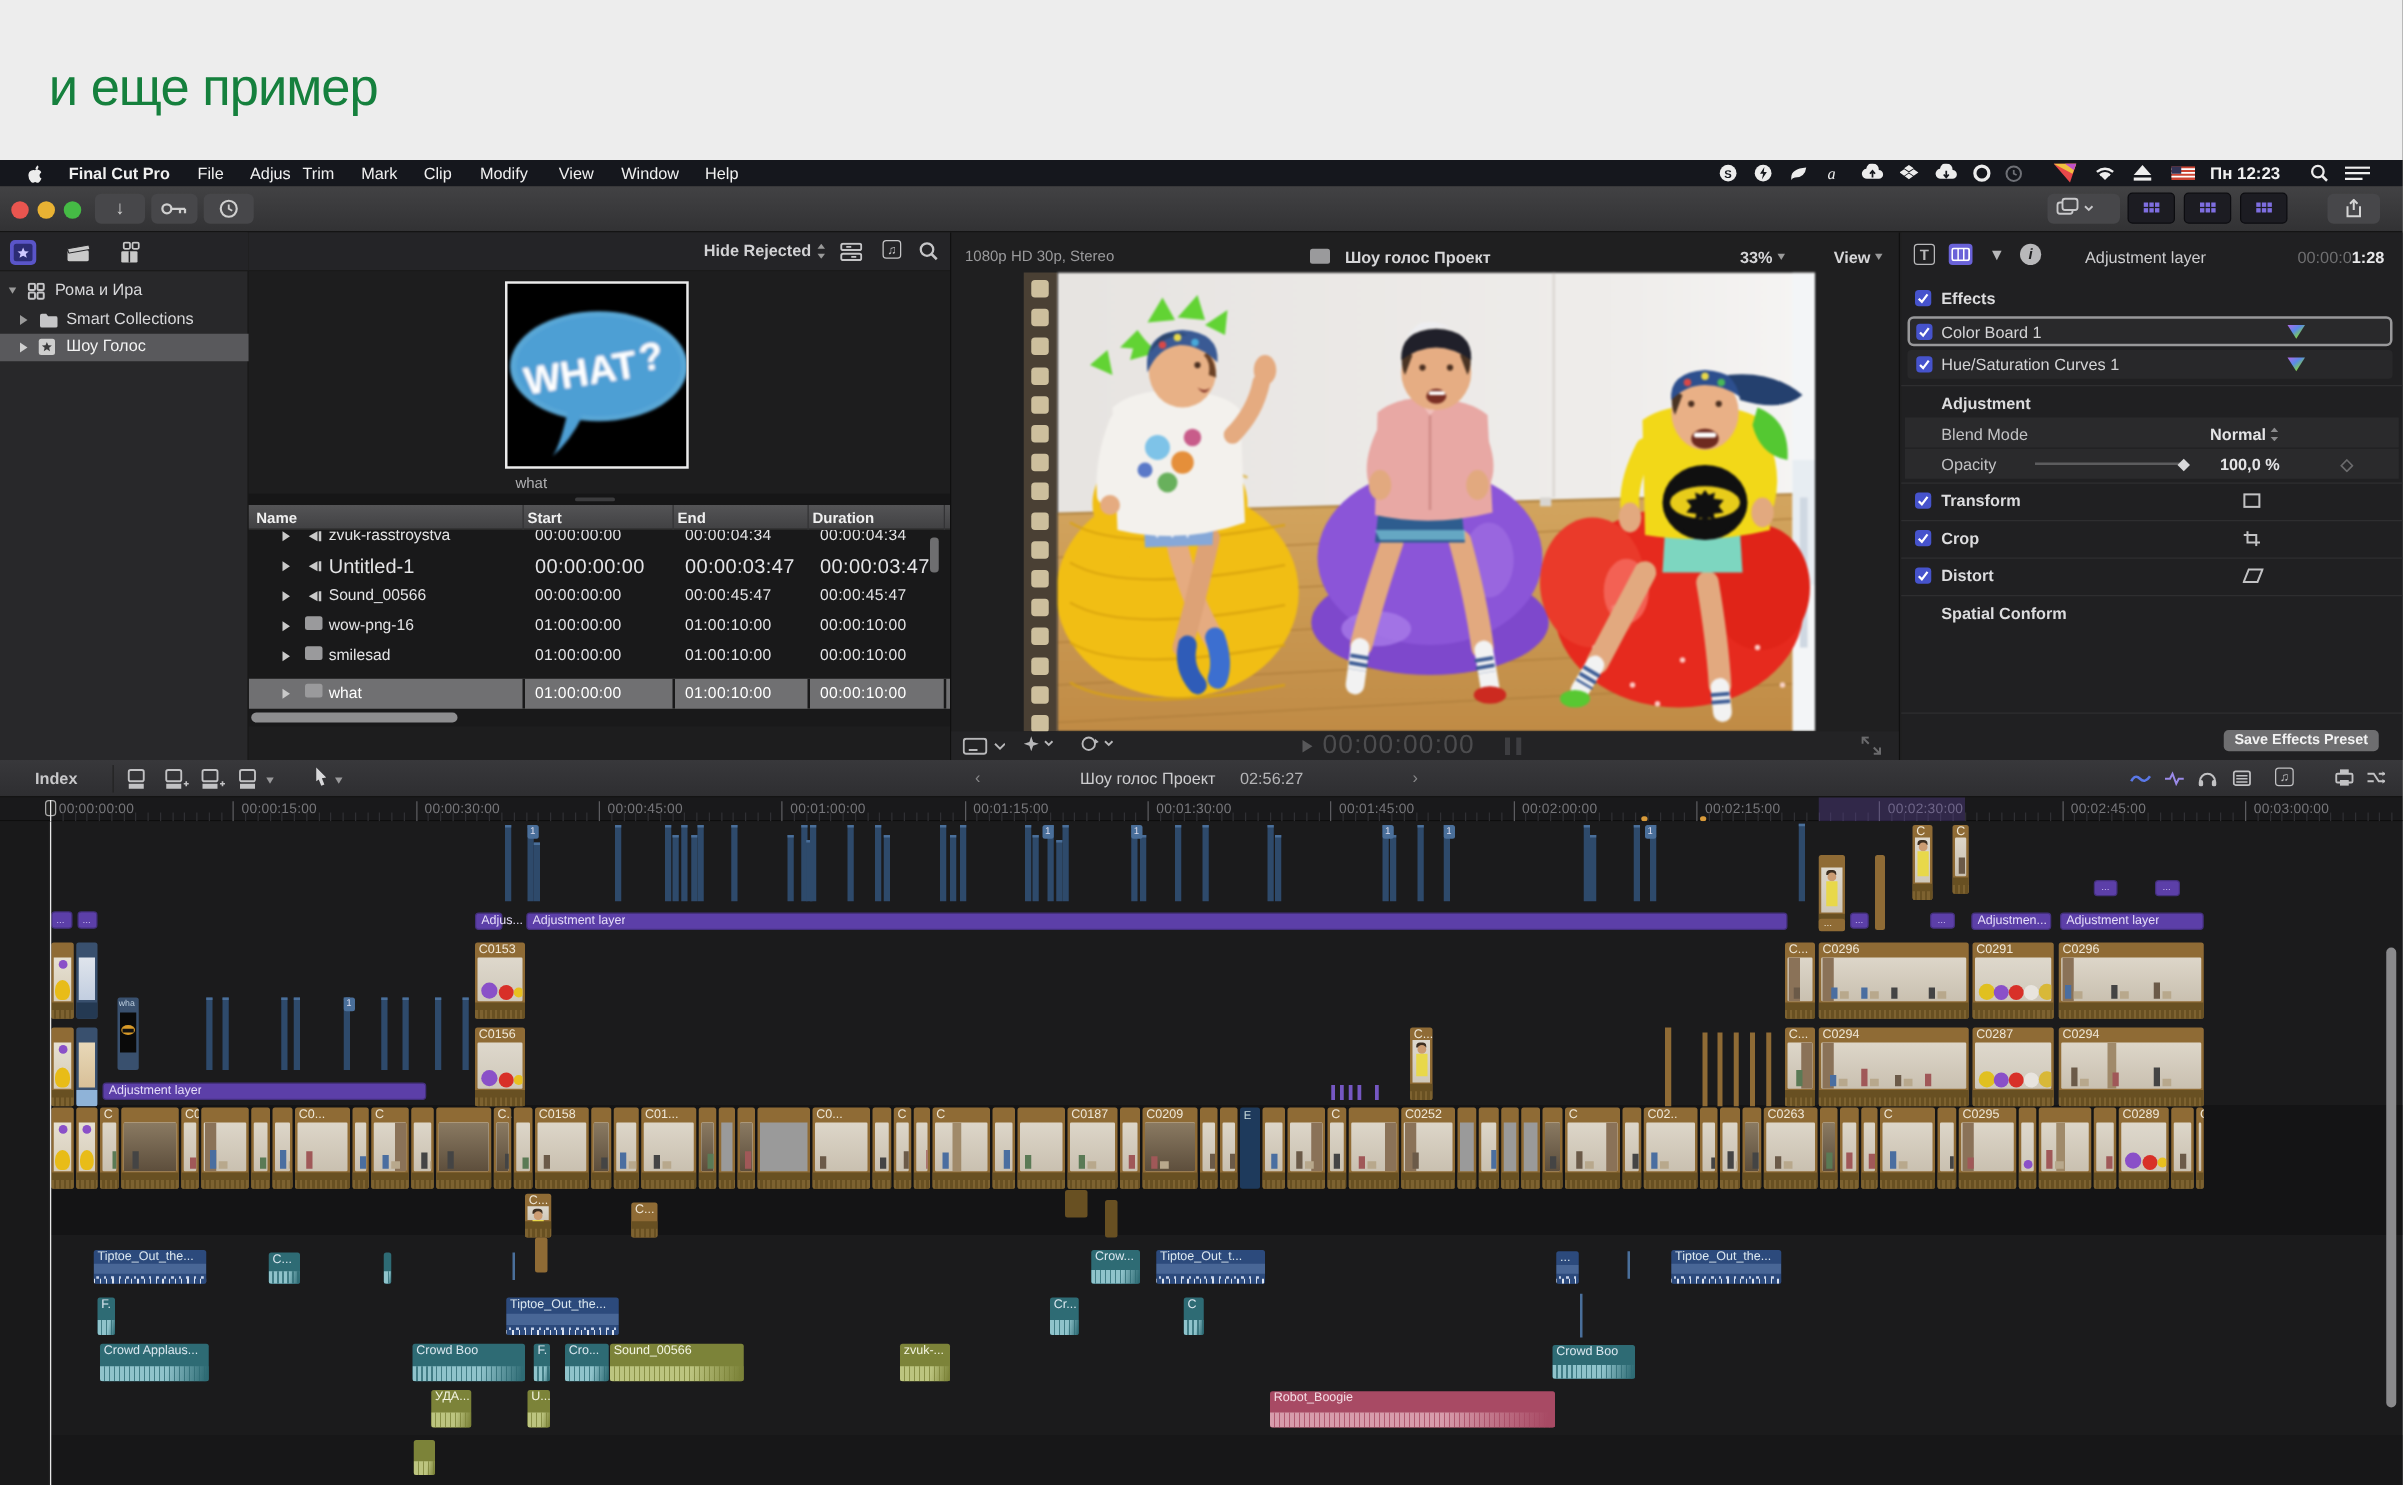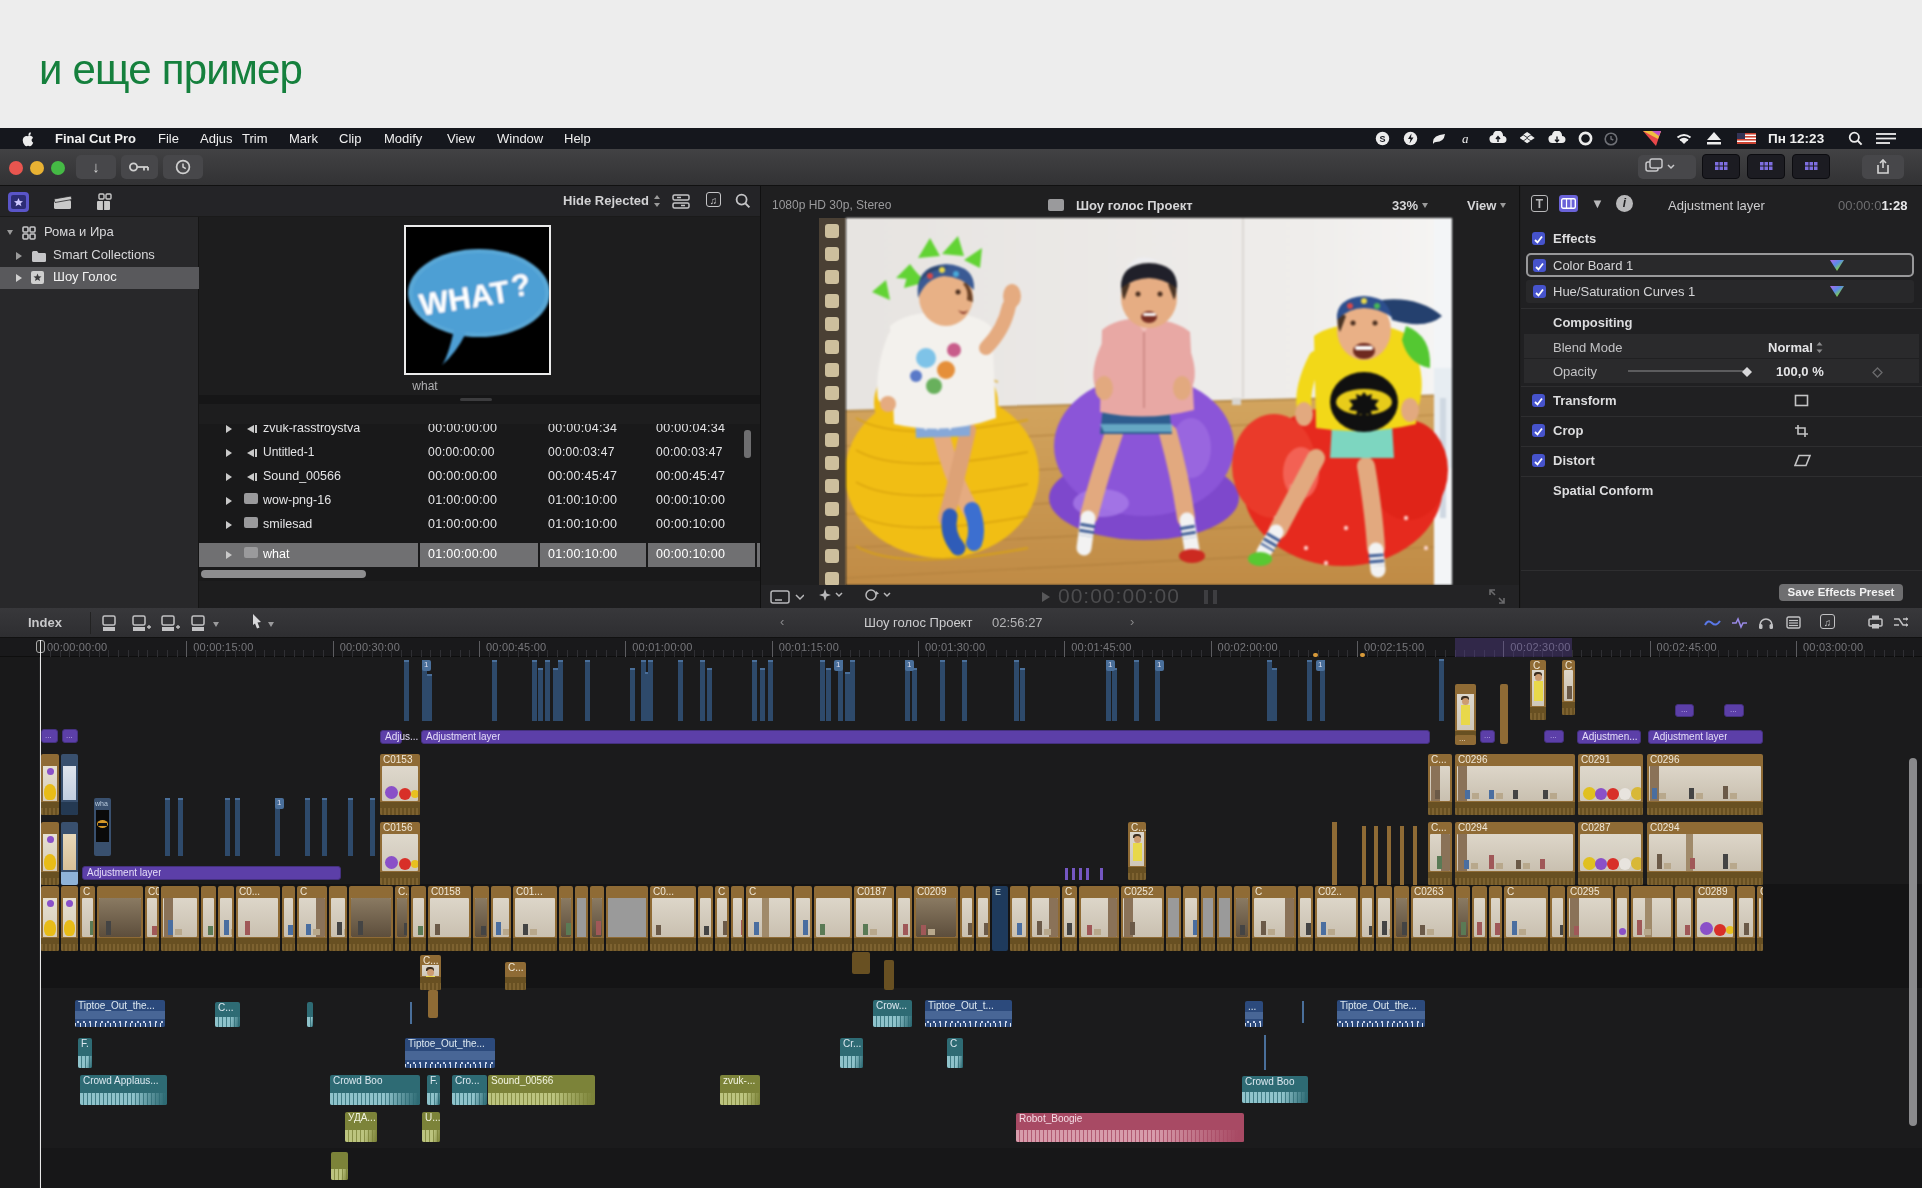--- a/index.html
+++ b/index.html
@@ -227,31 +227,41 @@
           <ellipse cx="73" cy="66" rx="71" ry="44" fill="#59a7d7"></ellipse>
           <ellipse cx="73" cy="66" rx="66" ry="40" fill="#4d9fd4"></ellipse>
           <path d="M48,103 Q42,130 36,138 Q50,126 60,106 Z" fill="#4d9fd4"></path>
 <text x="70" y="80" font-family="Liberation Sans" font-size="31" font-weight="bold" fill="#fff" text-anchor="middle" transform="rotate(-9 70 75)">WHAT<tspan dx="3" dy="-4">?</tspan></text>
         </g>
       </svg>
 </div>
 <div class="abs" style="left:395px;top:379px;width:60px;text-align:center;color:#b0b0b2;font-size:12px">what</div>
 <div class="abs" style="left:199px;top:395px;width:561px;height:9px;background:#161617"></div>
 <div class="abs" style="left:460px;top:398px;width:32px;height:3px;background:#3c3c3e;border-radius:2px"></div>
+<div class="abs" style="left:199px;top:404px;width:561px;height:20px;background:linear-gradient(#545456,#414143);border-bottom:1px solid #2a2a2a;color:#f0f0f0;font-size:12px;font-weight:bold">
+<span style="position:absolute;left:6px;top:3px">Name</span>
+<span style="position:absolute;left:223px;top:3px">Start</span>
+<span style="position:absolute;left:343px;top:3px">End</span>
+<span style="position:absolute;left:451px;top:3px">Duration</span>
+<span style="position:absolute;left:219px;top:0;width:1px;height:20px;background:#333335"></span>
+<span style="position:absolute;left:339px;top:0;width:1px;height:20px;background:#333335"></span>
+<span style="position:absolute;left:447px;top:0;width:1px;height:20px;background:#333335"></span>
+<span style="position:absolute;left:556px;top:0;width:1px;height:20px;background:#333335"></span>
+</div>
 <div class="abs" style="left:199px;top:424px;width:561px;height:157px;background:#19191a;overflow:hidden">
 <div style="position:absolute;left:0;top:-7px;width:561px;height:24px;color:#e4e4e6;font-size:12.5px;overflow:hidden">
 <span class="trr" style="position:absolute;left:27px;top:8px"></span>
 <span class="spk" style="position:absolute;left:48px;top:8px"></span>
         <span style="position:absolute;left:56px;top:8px;width:2px;height:8px;background:#c9c9c9"></span>
 <span style="position:absolute;left:64px;top:4px">zvuk-rasstroystva</span>
 <span style="position:absolute;left:229px;top:4px;letter-spacing:0.3px">00:00:00:00</span>
 <span style="position:absolute;left:349px;top:4px;letter-spacing:0.3px">00:00:04:34</span>
 <span style="position:absolute;left:457px;top:4px;letter-spacing:0.3px">00:00:04:34</span>
 </div>
-<div style="position:absolute;left:0;top:17px;width:561px;height:24px;color:#e4e4e6;font-size:12px;overflow:hidden">
+<div style="position:absolute;left:0;top:17px;width:561px;height:24px;color:#e4e4e6;font-size:16px;overflow:hidden">
 <span class="trr" style="position:absolute;left:27px;top:8px"></span>
 <span class="spk" style="position:absolute;left:48px;top:8px"></span>
         <span style="position:absolute;left:56px;top:8px;width:2px;height:8px;background:#c9c9c9"></span>
 <span style="position:absolute;left:64px;top:4px">Untitled-1</span>
 <span style="position:absolute;left:229px;top:4px;letter-spacing:0.3px">00:00:00:00</span>
 <span style="position:absolute;left:349px;top:4px;letter-spacing:0.3px">00:00:03:47</span>
 <span style="position:absolute;left:457px;top:4px;letter-spacing:0.3px">00:00:03:47</span>
 </div>
 <div style="position:absolute;left:0;top:41px;width:561px;height:24px;color:#e4e4e6;font-size:12.5px;overflow:hidden">
 <span class="trr" style="position:absolute;left:27px;top:8px"></span>
@@ -527,21 +537,21 @@
         <linearGradient id="cw1829285" x1="0" y1="0" x2="1" y2="1">
           <stop offset="0" stop-color="#b06ae8"></stop>
           <stop offset="0.4" stop-color="#5a8ae8"></stop>
           <stop offset="0.7" stop-color="#7ac85a"></stop>
           <stop offset="1" stop-color="#e8a84a"></stop>
         </linearGradient>
       </defs>
       <path d="M1,1 L15,1 L8,12 Z" fill="url(#cw1829285)"></path>
     </svg>
 <div class="abs" style="left:1521px;top:308px;width:401px;height:1px;background:#2e2e30"></div>
-<div class="abs" style="left:1553px;top:315px;color:#dcdcde;font-size:13px;font-weight:bold">Compositing</div>
+<div class="abs" style="left:1553px;top:315px;color:#dcdcde;font-size:13px;font-weight:bold">Adjustment</div>
 <div class="abs" style="left:1524px;top:334px;width:395px;height:24px;background:#2a2a2c"></div>
 <div class="abs" style="left:1553px;top:340px;color:#c2c2c4;font-size:13px">Blend Mode</div>
 <div class="abs" style="left:1768px;top:340px;color:#e4e4e6;font-size:13px;font-weight:bold">Normal <svg width="7" height="11" style="vertical-align:-1px">
         <path d="M3.5,0 L6.5,3.5 L0.5,3.5 Z" fill="#8a8a8c"></path>
         <path d="M3.5,11 L0.5,7.5 L6.5,7.5 Z" fill="#8a8a8c"></path>
       </svg></div>
 <div class="abs" style="left:1524px;top:359px;width:395px;height:24px;background:#2a2a2c"></div>
 <div class="abs" style="left:1553px;top:364px;color:#c2c2c4;font-size:13px">Opacity</div>
 <div class="abs" style="left:1628px;top:370px;width:118px;height:2px;background:#5c5c5e"></div>
 <svg class="abs" style="left:1741px;top:366px" width="12" height="12">

